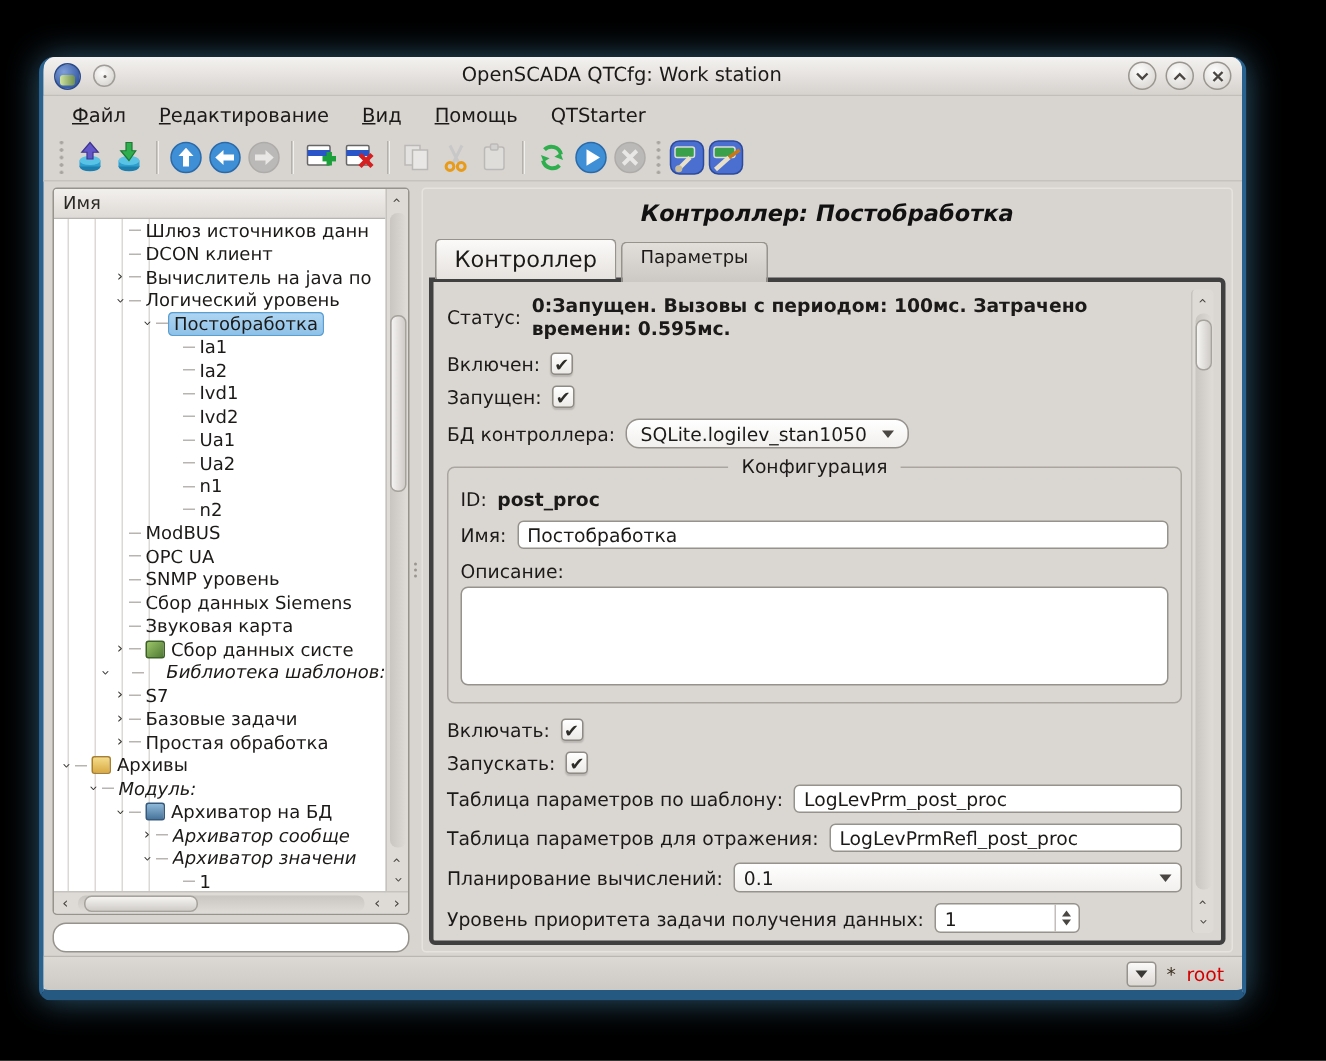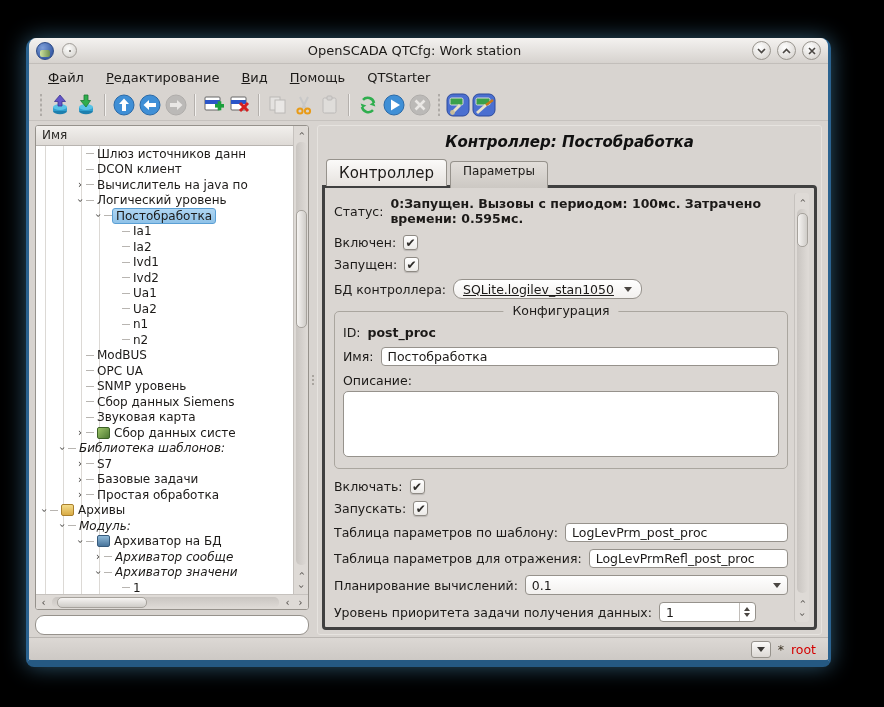--- a/index.html
+++ b/index.html
@@ -36,21 +36,21 @@
            border-bottom:1px solid #c6c2be;}
   .tb-handle{width:6px;height:22px;margin:0 3px;
      background-image:radial-gradient(circle,#a8a4a0 1px,transparent 1.4px);
      background-size:4px 5px;background-position:center;background-repeat:repeat-y;}
   .tb-sep{width:2px;height:22px;margin:0 5px;border-left:1px solid #b4b0ac;border-right:1px solid #f2f0ee;}
   .tbtn{width:26px;height:26px;display:flex;align-items:center;justify-content:center;border-radius:3px;}
   .tbtn svg{display:block;}
   .tbtn.disabled{opacity:.45;filter:grayscale(90%);}
   
   .main{flex:1;display:flex;padding:4px 6px 2px 6px;min-height:0;}
-  .left-pane{width:274px;display:flex;flex-direction:column;flex:0 0 auto;}
+  .left-pane{width:238px;display:flex;flex-direction:column;flex:0 0 auto;}
   .tree-frame{flex:1;border:1px solid #96928c;border-radius:3px;background:#fff;display:flex;flex-direction:column;min-height:0;overflow:hidden;}
   .tree-top{flex:1;display:flex;min-height:0;}
   .tree-header-col{flex:1;display:flex;flex-direction:column;min-width:0;}
   .tree-header{height:20px;background:linear-gradient(#f2f0ed,#dedad6);border-bottom:1px solid #b8b4b0;
                font-size:12px;padding:2px 6px;color:#2a2825;flex:0 0 auto;}
   .tree-body{flex:1;overflow:hidden;position:relative;font-size:12px;color:#1c1a18;
      background-image:linear-gradient(#dcd9d5,#dcd9d5),linear-gradient(#dcd9d5,#dcd9d5),
                       linear-gradient(#dcd9d5,#dcd9d5),linear-gradient(#dcd9d5,#dcd9d5);
      background-repeat:no-repeat;background-size:1px 100%,1px 100%,1px 100%,1px 100%;
      background-position:9px 0,27px 0,45px 0,63px 0;}
@@ -102,21 +102,21 @@
   .checkbox{width:15px;height:15px;border:1px solid #8e8a84;border-radius:3px;
             background:linear-gradient(#fff,#eceae7);display:inline-flex;align-items:center;justify-content:center;
             font-size:12px;color:#2e2c29;box-shadow:0 1px 1px rgba(0,0,0,.15);}
   .tinput{border:1px solid #96928c;border-radius:4px;background:#fff;height:19px;font-size:12.5px;
           padding:0 6px;font-family:inherit;color:#1c1a18;}
   .grow{flex:1;min-width:0;}
   .combo{border:1px solid #96928c;border-radius:4px;background:linear-gradient(#fff,#f2f0ee);
          height:20px;display:inline-flex;align-items:center;padding:0 6px;gap:10px;}
   .combo .chev{width:0;height:0;border-left:4px solid transparent;border-right:4px solid transparent;
          border-top:5px solid #4a4642;}
-  .combo.pill{border-radius:9px;padding:8px 9px;text-decoration:underline;}
+  .combo.pill{border-radius:9px;padding:8px 9px;}
   .groupbox{position:relative;border:1px solid #aaa69f;border-radius:5px;margin:12px 0 10px;
             padding:13px 8px 8px;}
   .gb-title{position:absolute;top:-9px;left:50%;transform:translateX(-50%);background:#dad6d2;
             padding:0 9px;font-size:12.5px;}
   .descr-area{width:100%;height:66px;border:1px solid #96928c;border-radius:5px;background:#fff;
               resize:none;font-family:inherit;}
   .spin{border:1px solid #96928c;border-radius:4px;background:#fff;height:20px;width:97px;
         display:inline-flex;align-items:center;}
   .spin .val{flex:1;padding:0 6px;}
   .spin .arrows{width:16px;border-left:1px solid #c2beba;display:flex;flex-direction:column;align-items:center;justify-content:center;gap:2px;height:100%;}
@@ -379,21 +379,21 @@
                   <span class="texp"></span>
                   <span class="tick"></span>
                   <span class="tlabel">Звуковая карта</span>
                 </div>
                 <div class="trow" style="padding-left: 38px;">
                   <span class="texp">›</span>
                   <span class="tick"></span>
                   <span class="ticon icon-system"></span>
                   <span class="tlabel">Сбор данных систе</span>
                 </div>
-                <div class="trow" style="padding-left: 20px;">
+                <div class="trow" style="padding-left: 28px; justify-content: space-between;">
                   <span class="texp open">›</span>
                   <span class="tick"></span>
                   <span class="tlabel it">Библиотека шаблонов:</span>
                 </div>
                 <div class="trow" style="padding-left: 38px;">
                   <span class="texp">›</span>
                   <span class="tick"></span>
                   <span class="tlabel">S7</span>
                 </div>
                 <div class="trow" style="padding-left: 38px;">

